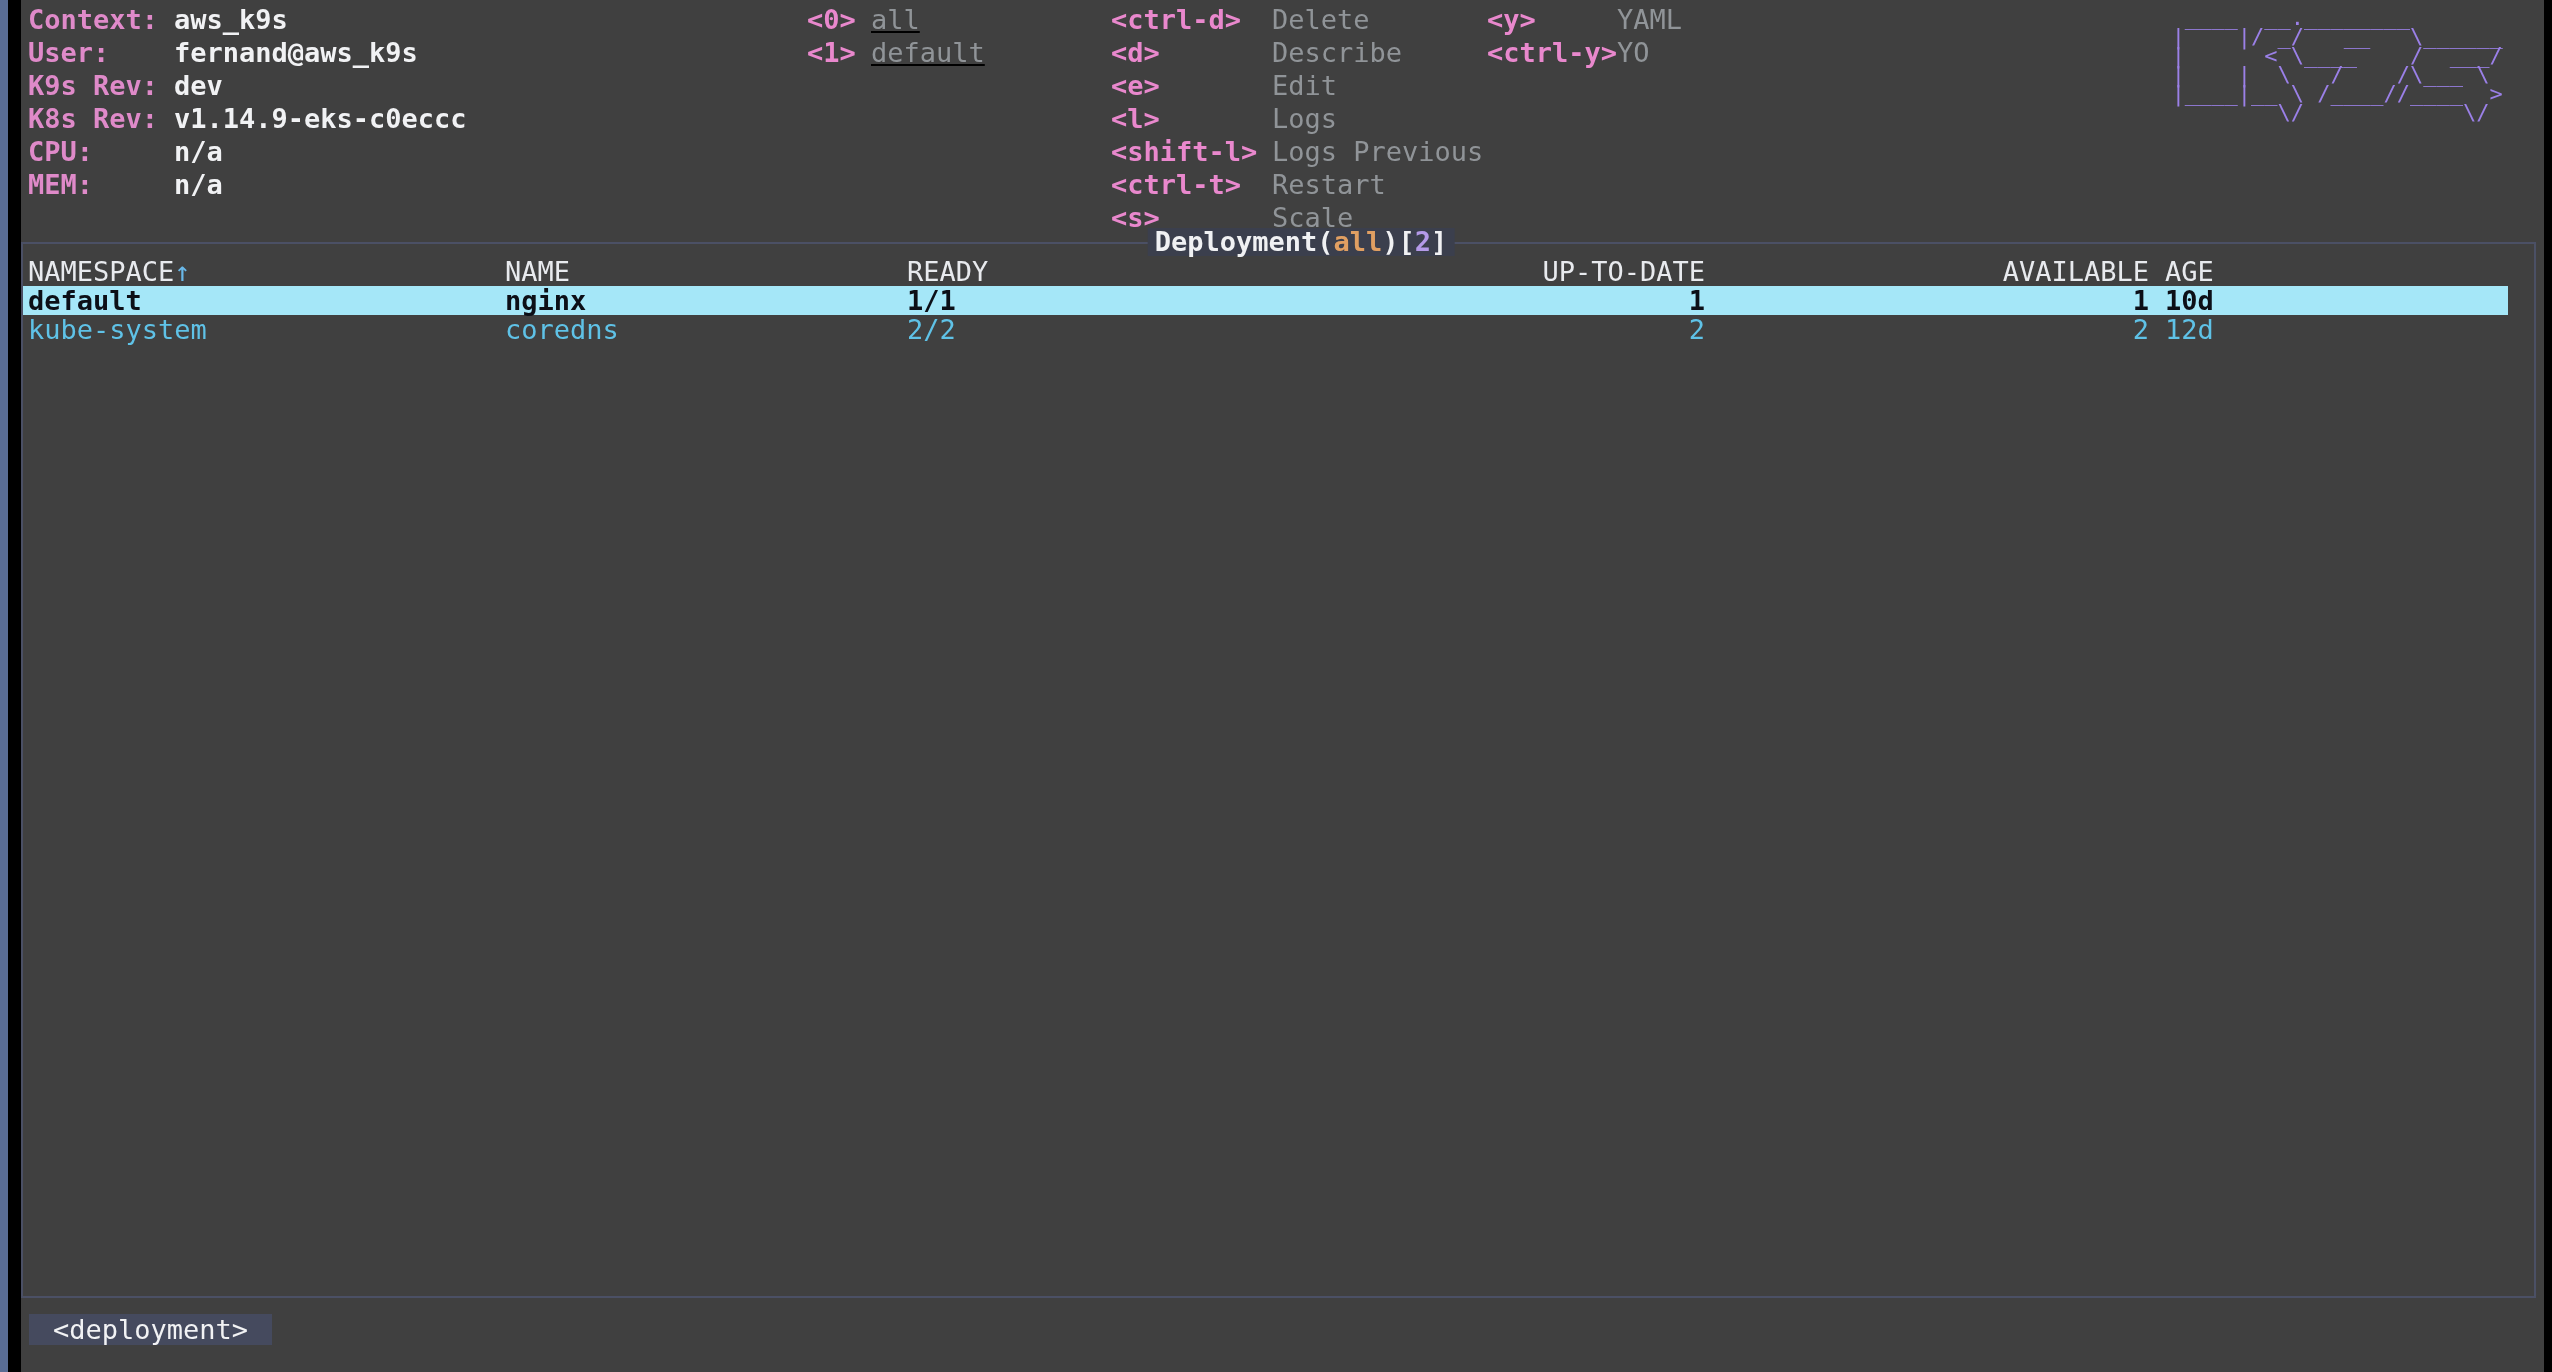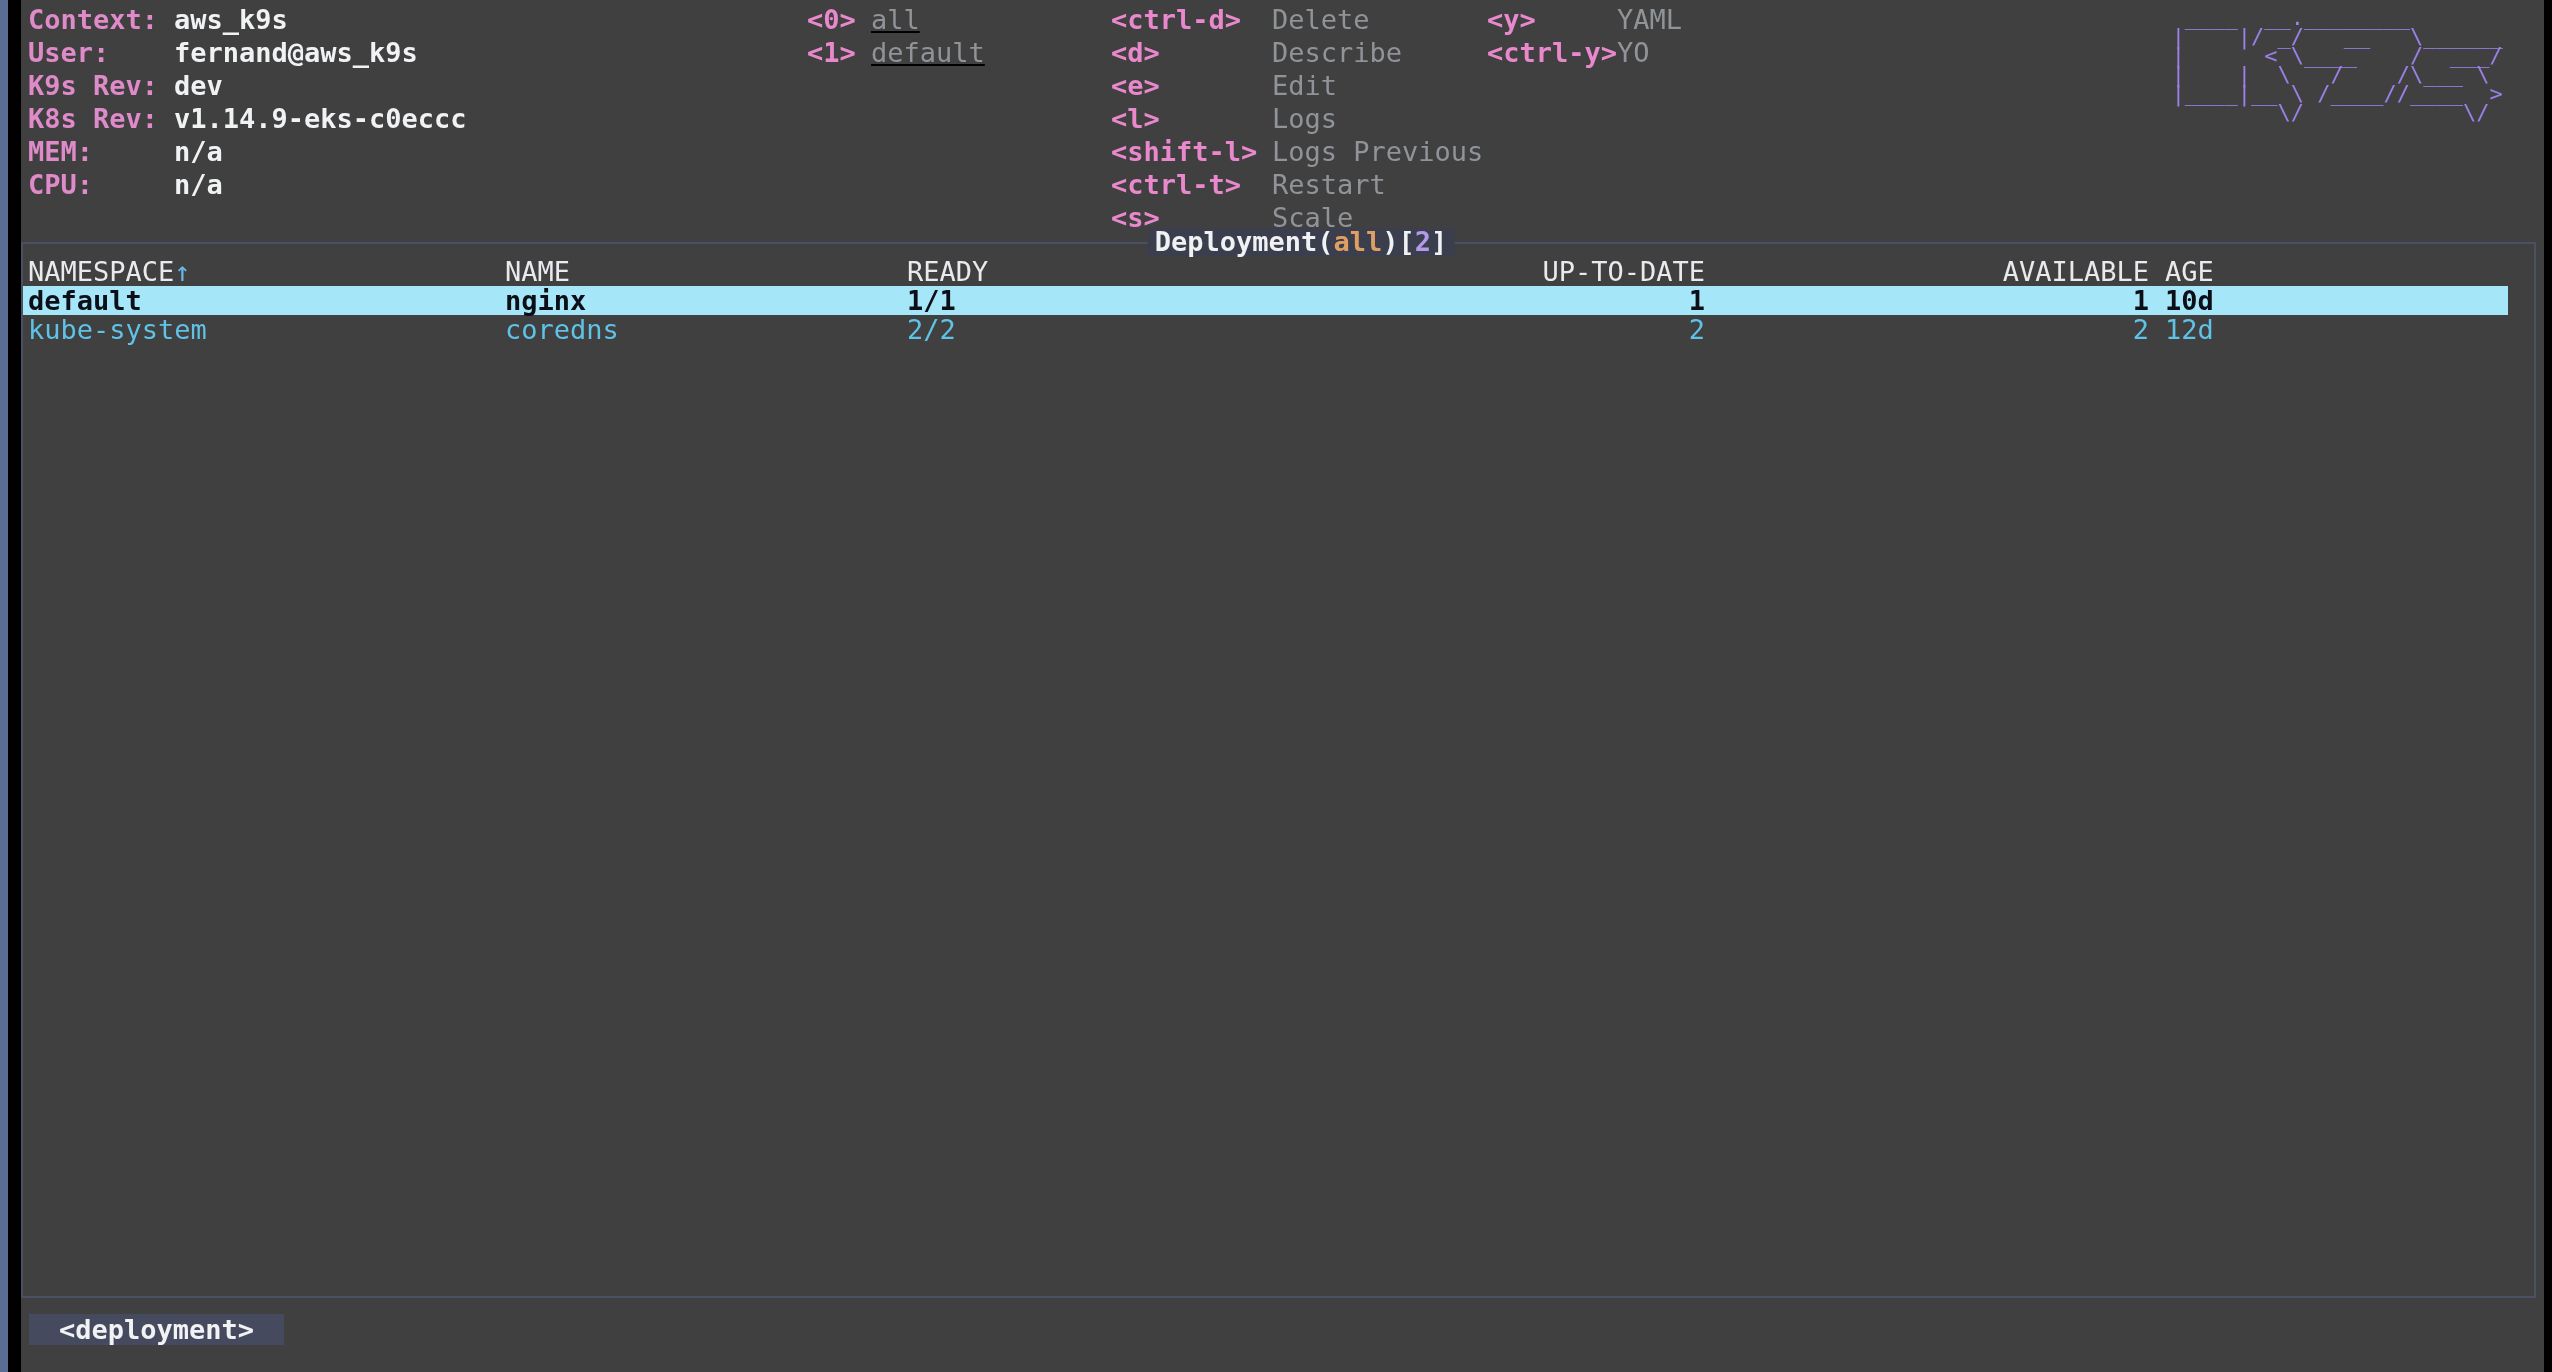--- a/index.html
+++ b/index.html
@@ -46,36 +46,36 @@
   .sort-arrow { color:#69b8e9; }
   .cell-ns { width:477px; } .cell-name { width:402px; } .cell-ready { width:300px; }
   .cell-utd { width:498px; text-align:right; }
   .cell-avail { width:444px; text-align:right; }
   .cell-age { margin-left:16px; }
   .row-selected { background:#a5e7f8; color:#0c0f17; font-weight:bold; margin-right:26px; }
   .row-normal { color:#5fc2e7; }
 
   
   .crumb { position:absolute; left:8px; top:1314px; height:31px; line-height:31px;
-           background:#454a5e; color:#f1f2f4; font-weight:bold; padding:0 30px; }
+           background:#454a5e; color:#f1f2f4; font-weight:normal; padding:0 24px; }
 </style>
 </head>
 <body>
 
 <div class="accent-strip"></div>
 
 <div class="terminal">
 
   <div class="info-panel">
     <div class="info-row"><span class="info-label">Context:</span><span class="info-value">aws_k9s</span></div>
     <div class="info-row"><span class="info-label">User:</span><span class="info-value">fernand@aws_k9s</span></div>
     <div class="info-row"><span class="info-label">K9s Rev:</span><span class="info-value">dev</span></div>
     <div class="info-row"><span class="info-label">K8s Rev:</span><span class="info-value">v1.14.9-eks-c0eccc</span></div>
+    <div class="info-row"><span class="info-label">CPU:</span><span class="info-value">n/a</span></div>
     <div class="info-row"><span class="info-label">MEM:</span><span class="info-value">n/a</span></div>
-    <div class="info-row"><span class="info-label">CPU:</span><span class="info-value">n/a</span></div>
   </div>
 
   <div class="hk-col hk-col-ns">
     <div class="hk-row"><span class="hk-key">&lt;0&gt;</span><span class="hk-label">all</span></div>
     <div class="hk-row"><span class="hk-key">&lt;1&gt;</span><span class="hk-label">default</span></div>
   </div>
 
   <div class="hk-col hk-col-actions">
     <div class="hk-row"><span class="hk-key">&lt;ctrl-d&gt;</span><span class="hk-label">Delete</span></div>
     <div class="hk-row"><span class="hk-key">&lt;d&gt;</span><span class="hk-label">Describe</span></div>

